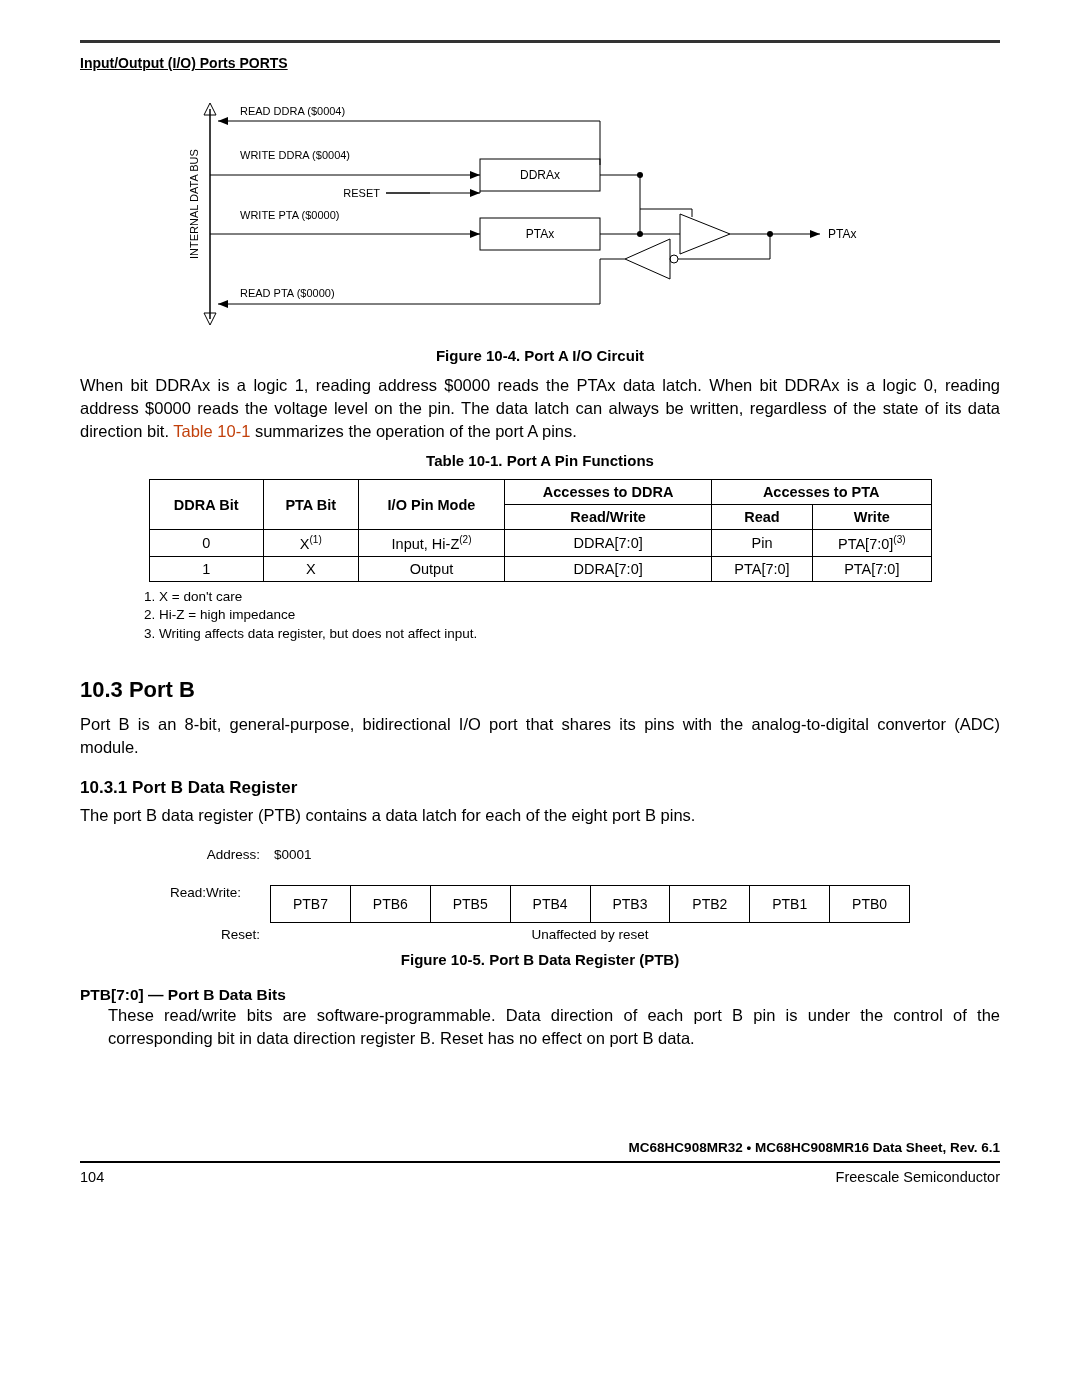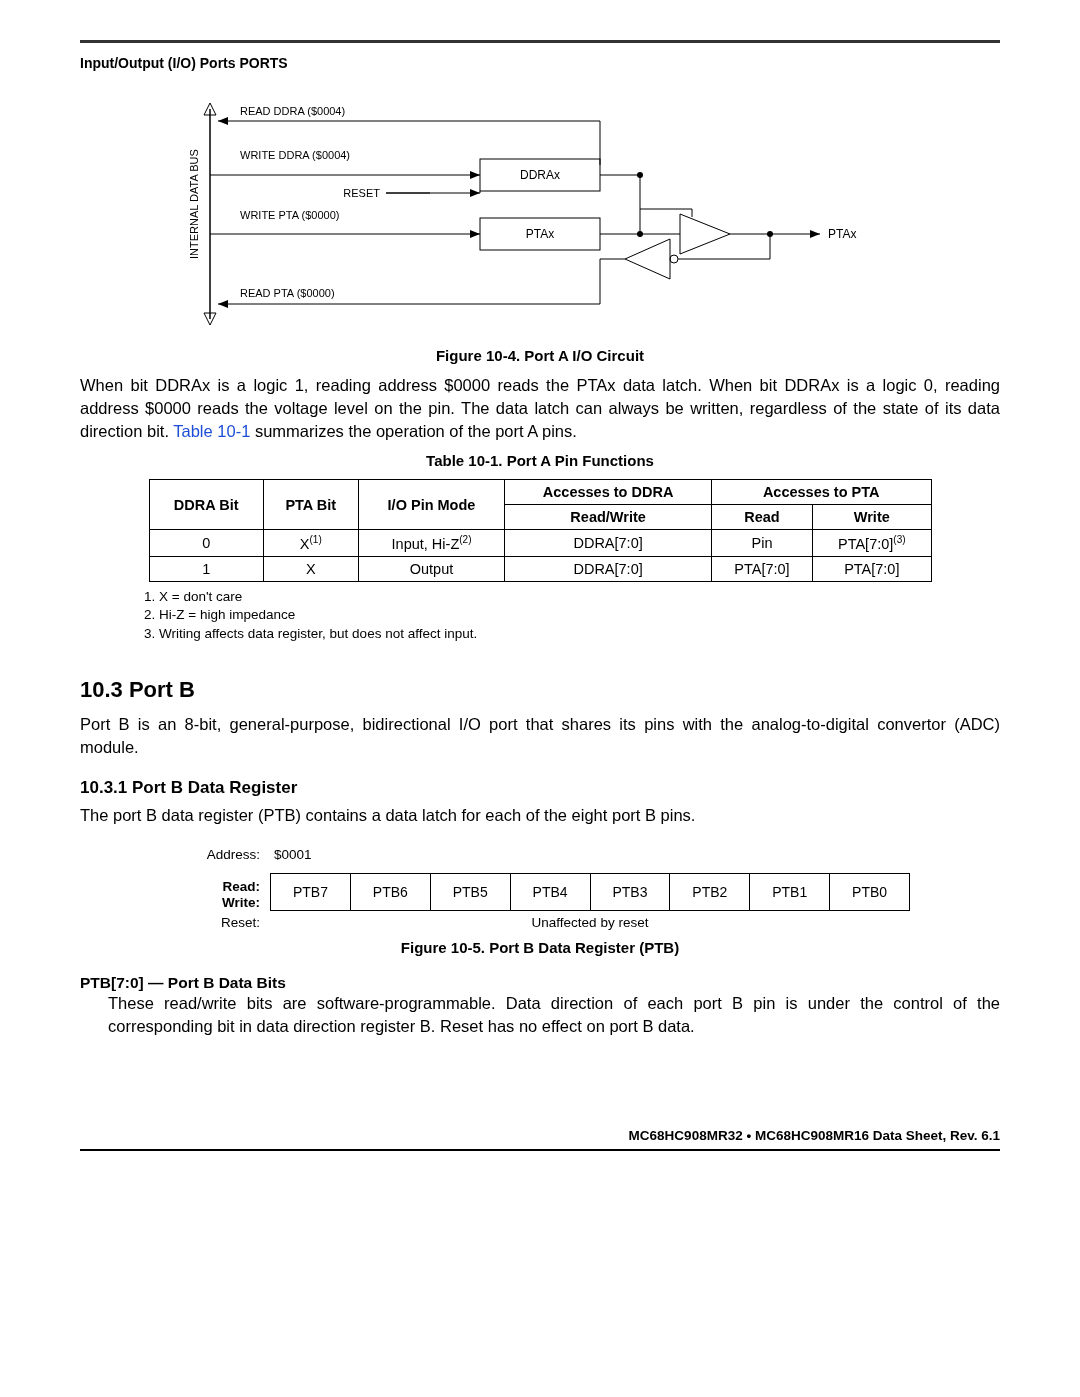--- a/index.html
+++ b/index.html
@@ -23,38 +23,39 @@
     content:"";
     position:absolute;
     left:0; top:-6px;
     border-top:6px solid transparent;
     border-bottom:6px solid transparent;
   }
   .header-title {
     font-weight: bold;
     font-size: 14px;
     margin-bottom: 18px;
+    text-decoration: underline;
   }
   .diagram {
     display:block;
     margin: 0 auto 8px auto;
   }
   .fig-caption, .tab-caption {
     text-align:center;
     font-weight:bold;
     font-size:15px;
     margin: 8px 0 10px 0;
   }
   .body-text {
     font-size: 16.5px;
     line-height: 1.38;
     margin: 6px 0 10px 0;
     text-align: justify;
   }
-  .link { color: #1d4ed8; }
+  .link { color: #c2410c; }
   table.pin-table {
     border-collapse: collapse;
     margin: 6px auto 6px auto;
     width: 783px;
     font-size: 14.5px;
   }
   table.pin-table th, table.pin-table td {
     border: 1px solid #000;
     padding: 4px 8px;
     text-align:center;
@@ -261,28 +262,28 @@
   </div>
 
   <h2 class="sec">10.3  Port B</h2>
   <p class="body-text">Port B is an 8-bit, general-purpose, bidirectional I/O port that shares its pins with the analog-to-digital convertor (ADC) module.</p>
 
   <h3 class="subsec">10.3.1  Port B Data Register</h3>
   <p class="body-text">The port B data register (PTB) contains a data latch for each of the eight port B pins.</p>
 
   <div class="reg-block">
 
-    <div class="reg-row" style="margin-bottom:10px;justify-content:space-between;">
+    <div class="reg-row" style="margin-bottom:22px;justify-content:space-between;">
       <div class="reg-label">Address:</div>
       <div style="flex:1;text-align:left;padding-left:4px;">$0001</div>
     </div>
 
 
     <div class="reg-row">
-      <div class="reg-label" style="display:flex;flex-direction:column;justify-content:flex-end;font-weight:bold;">
+      <div class="reg-label" style="display:flex;flex-direction:row;justify-content:flex-start;">
         <span>Read:</span>
         <span>Write:</span>
       </div>
       <div class="reg-cells">
         <div class="reg-cell">PTB7</div>
         <div class="reg-cell">PTB6</div>
         <div class="reg-cell">PTB5</div>
         <div class="reg-cell">PTB4</div>
         <div class="reg-cell">PTB3</div>
         <div class="reg-cell">PTB2</div>
@@ -300,14 +301,18 @@
   </div>
 
   <div class="fig-caption">Figure 10-5. Port B Data Register (PTB)</div>
 
   <div class="bit-desc-title">PTB[7:0] — Port B Data Bits</div>
   <div class="bit-desc-body">These read/write bits are software-programmable. Data direction of each port B pin is under the control of the corresponding bit in data direction register B. Reset has no effect on port B data.</div>
 
   <div class="page-footer">
     <div class="footer-title">MC68HC908MR32 • MC68HC908MR16 Data Sheet, Rev. 6.1</div>
     <div class="footer-rule"></div>
+    <div class="footer-row">
+      <span>104</span>
+      <span>Freescale Semiconductor</span>
+    </div>
   </div>
 </div>
 
 </body></html>

